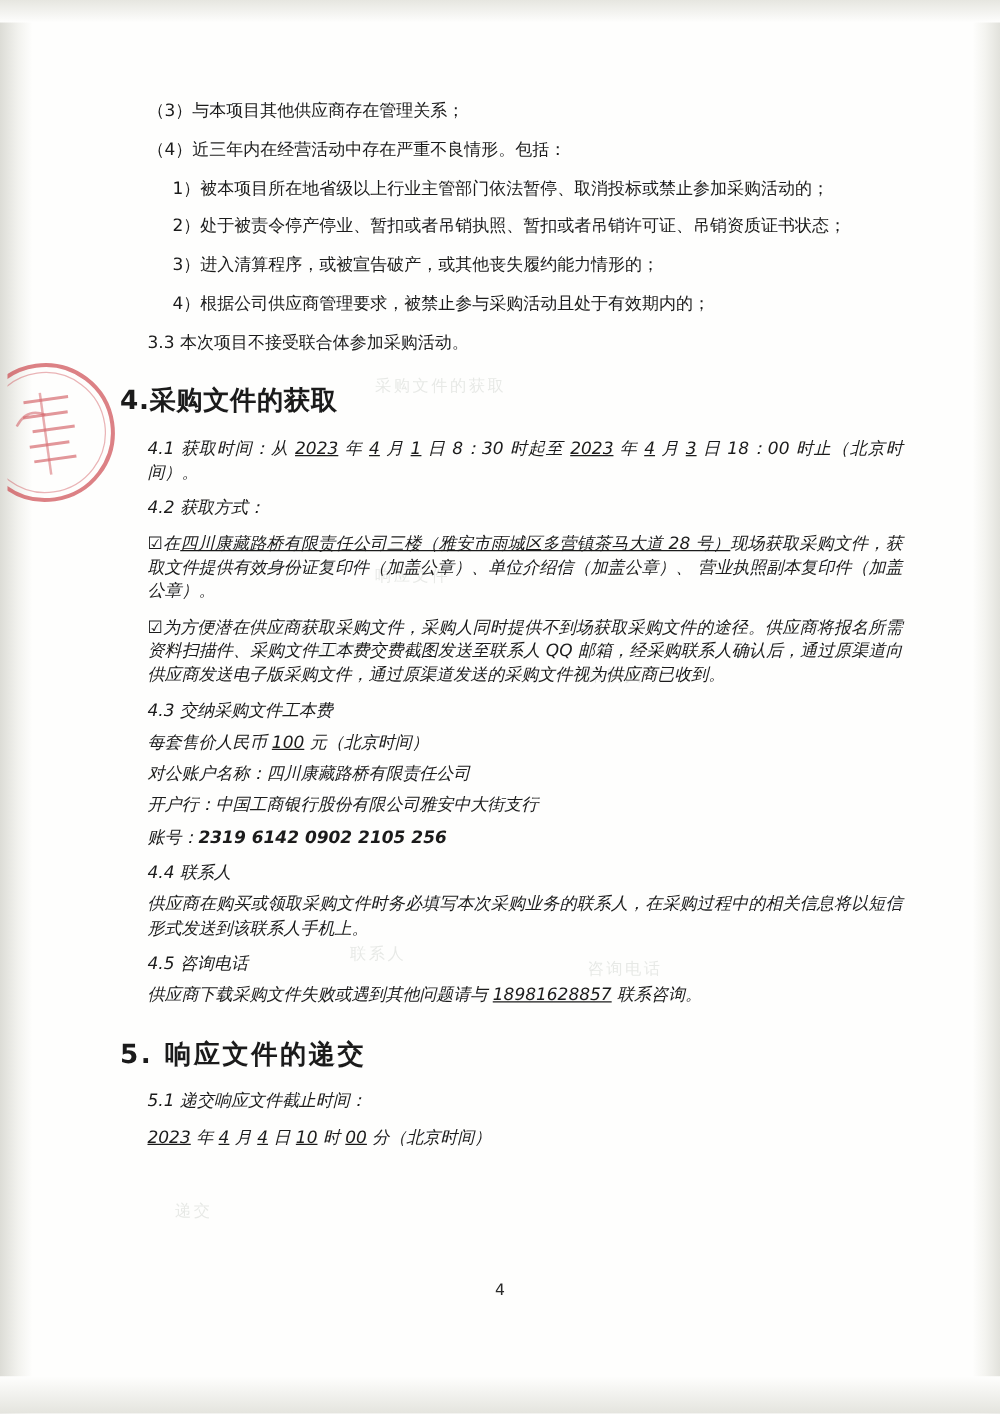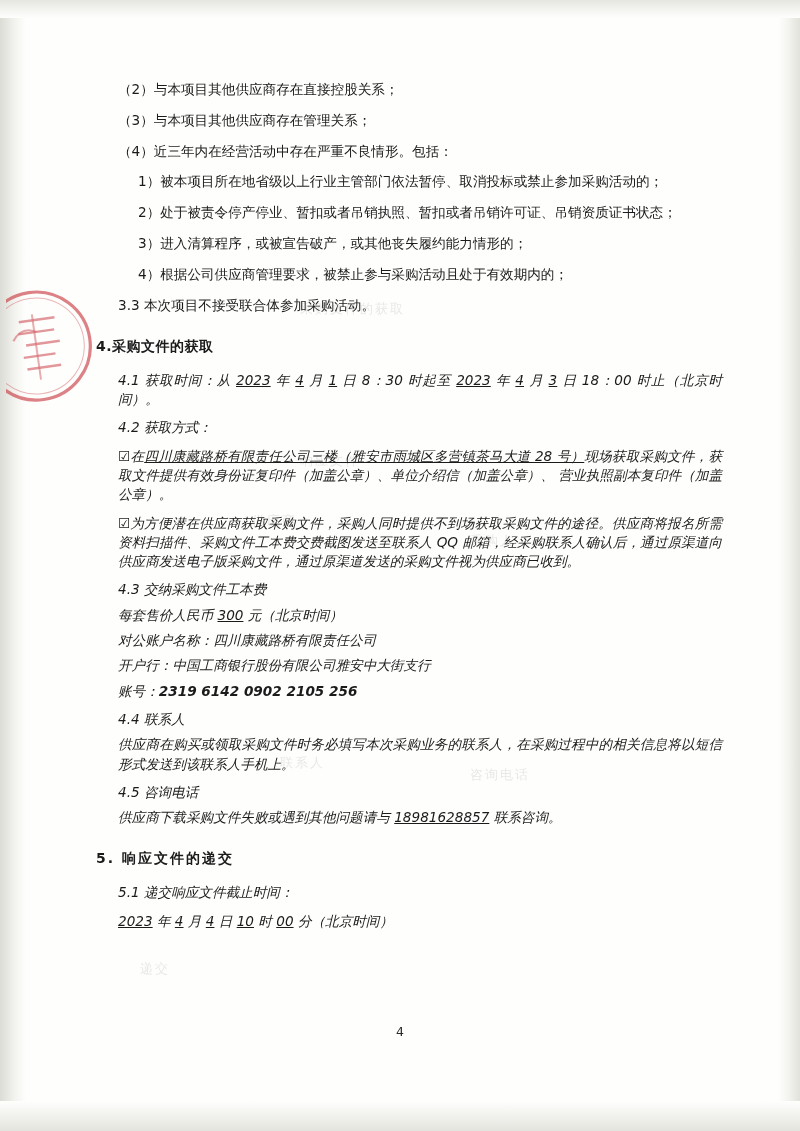--- a/index.html
+++ b/index.html
@@ -59,21 +59,21 @@
 
   .line {
     margin: 0 0 11.5px 0;
     white-space: pre-wrap;
   }
   .indent1 { padding-left: 22px; }
   .indent2 { padding-left: 42px; }
   .indent-body { padding-left: 22px; }
 
   .h-section {
-    font-size: 14px;
+    font-size: 21px;
     font-weight: bold;
     margin: 22px 0 14px 0;
     letter-spacing: 0.5px;
   }
   .h-section.spaced { letter-spacing: 2px; }
 
   .u { text-decoration: underline; }
   .bold { font-weight: bold; }
 
   .para {
@@ -153,21 +153,20 @@
         <path d="M16 70 L48 70" stroke="#c7323a" stroke-width="2.4" opacity="0.7"></path>
         <path d="M18 82 L52 82" stroke="#c7323a" stroke-width="2.4" opacity="0.7"></path>
         <path d="M30 28 L30 94" stroke="#c7323a" stroke-width="2" opacity="0.55"></path>
         <path d="M8 52 q10 -14 24 -6" stroke="#c7323a" stroke-width="2" fill="none" opacity="0.6"></path>
       </g>
     </svg>
   </div>
 
   <div class="content">
 
-    <div class="line indent1">（2）与本项目其他供应商存在直接控股关系；</div>
     <div class="line indent1">（3）与本项目其他供应商存在管理关系；</div>
     <div class="line indent1">（4）近三年内在经营活动中存在严重不良情形。包括：</div>
 
     <div class="line indent2">1）被本项目所在地省级以上行业主管部门依法暂停、取消投标或禁止参加采购活动的；</div>
     <div class="line indent2">2）处于被责令停产停业、暂扣或者吊销执照、暂扣或者吊销许可证、吊销资质证书状态；</div>
     <div class="line indent2">3）进入清算程序，或被宣告破产，或其他丧失履约能力情形的；</div>
     <div class="line indent2">4）根据公司供应商管理要求，被禁止参与采购活动且处于有效期内的；</div>
 
     <div class="line indent1">3.3 本次项目不接受联合体参加采购活动。</div>
 
@@ -175,21 +174,21 @@
 
     <div class="para indent-body"><span>4.1 获取时间：从</span> <span class="u">2023</span> <span>年</span> <span class="u">4</span> <span>月</span> <span class="u">1</span> <span>日</span> <span>8：30</span> <span>时起至</span> <span class="u">2023</span> <span>年</span> <span class="u">4</span> <span>月</span> <span class="u">3</span> <span>日</span> <span>18：00</span> <span>时止（北京时间）。</span></div>
 
     <div class="para indent-body">4.2 获取方式：</div>
 
     <div class="para indent-body"><span>☑</span><span>在</span><span class="u">四川康藏路桥有限责任公司三楼（雅安市雨城区多营镇茶马大道 28 号）</span><span>现场获取采购文件，</span><span>获取文件提供有效身份证复印件（加盖公章）、单位介绍信（加盖公章）、 营业执照副本复印件（加盖公章）。</span></div>
 
     <div class="para indent-body"><span>☑</span><span>为方便潜在供应商获取采购文件，采购人同时提供不到场获取采购文件的途径。供应商将报名所需资料扫描件、采购文件工本费交费截图发送至联系人 QQ 邮箱，经采购联系人确认后，通过原渠道向供应商发送电子版采购文件，通过原渠道发送的采购文件视为供应商已收到。</span></div>
 
     <div class="para indent-body tight">4.3 交纳采购文件工本费</div>
-    <div class="para indent-body tight"><span>每套售价人民币</span> <span class="u">300</span> <span>元（北京时间）</span></div>
+    <div class="para indent-body tight"><span>每套售价人民币</span> <span class="u">100</span> <span>元（北京时间）</span></div>
     <div class="para indent-body tight"><span>对公账户名称：</span><span>四川康藏路桥有限责任公司</span></div>
     <div class="para indent-body tight"><span>开户行：</span><span>中国工商银行股份有限公司雅安中大街支行</span></div>
     <div class="para indent-body"><span>账号：</span><span class="bold">2319 6142 0902 2105 256</span></div>
 
     <div class="para indent-body tight">4.4 联系人</div>
     <div class="para indent-body">供应商在购买或领取采购文件时务必填写本次采购业务的联系人，在采购过程中的相关信息将以短信形式发送到该联系人手机上。</div>
 
     <div class="para indent-body tight">4.5 咨询电话</div>
     <div class="para indent-body"><span>供应商下载采购文件失败或遇到其他问题请与</span> <span class="u">18981628857</span> <span>联系咨询。</span></div>
 

